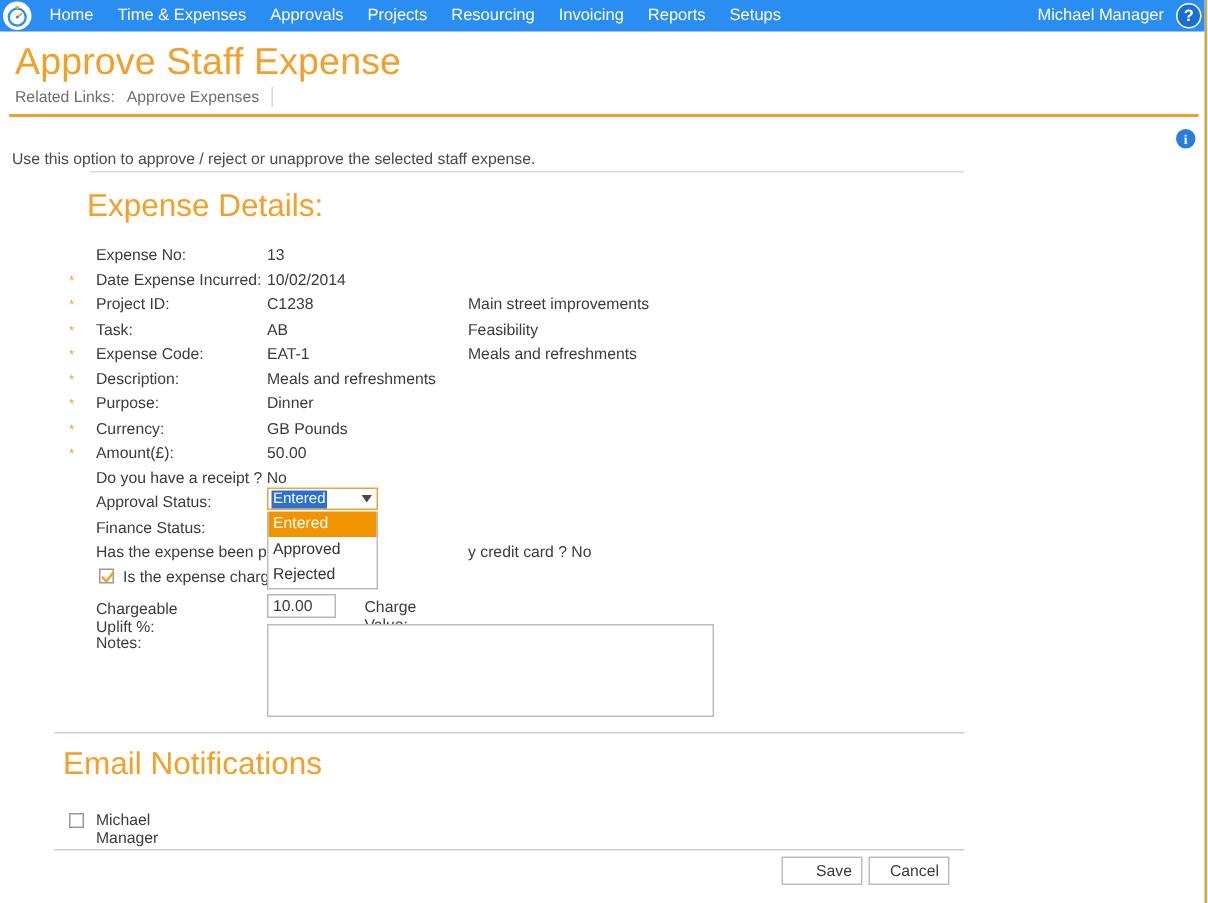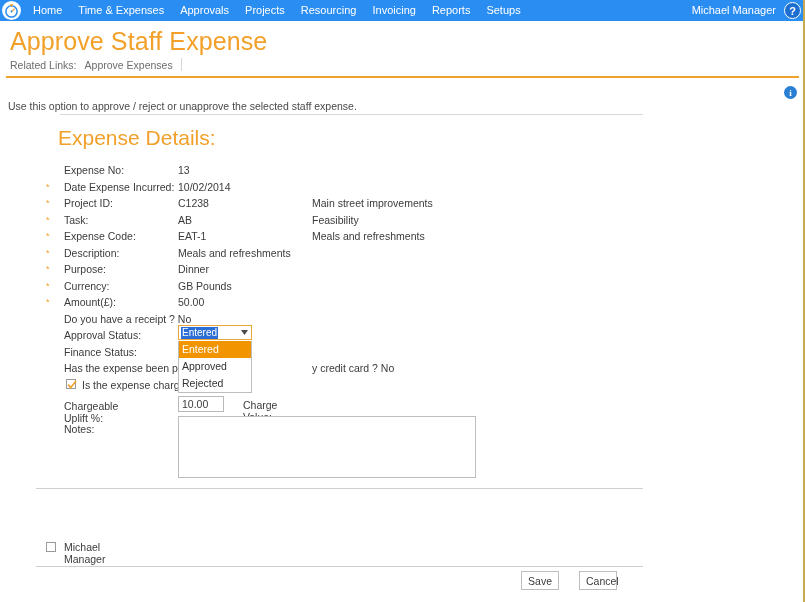--- a/index.html
+++ b/index.html
@@ -214,21 +214,21 @@
     position: absolute; left: 46px; top: 1px;
     width: 10px; height: 10px;
     border: 1px solid #9a9a9a; background: #ffffff;
     cursor: pointer;
   }
   #email-name { position: absolute; left: 64px; top: 0; }
 
   
   .actbtn {
     position: absolute; top: 571px;
-    width: 38px; height: 19px;
+    width: 54px; height: 19px;
     border: 1px solid #bdbdbd; background: #ffffff;
     font-family: "Liberation Sans", sans-serif;
     font-size: 10.5px; color: #3b3b3b;
     cursor: pointer;
     text-align: right;
   }
   #btn-save { left: 521px; }
   #btn-cancel { left: 579px; }
 </style>
 </head>
@@ -382,20 +382,21 @@
   <div id="upliftrow">
     <span id="uplift-label">Chargeable Uplift %:</span>
     <input id="uplift-input" type="text" value="10.00" style="">
     <span id="charge-value">Charge Value: £55.00</span>
   </div>
 
   <div id="notes-label">Notes:</div>
   <textarea id="notes-box" style=""></textarea>
 
   <div class="hrule" id="rule-email"></div>
+  <div class="sectionhead" id="emailhead">Email Notifications</div>
 
   <div id="emailrow">
     <span id="email-cb"></span>
     <span id="email-name">Michael Manager</span>
   </div>
 
   <div class="hrule" id="rule-buttons"></div>
   <button class="actbtn" id="btn-save">Save</button>
   <button class="actbtn" id="btn-cancel">Cancel</button>
 

